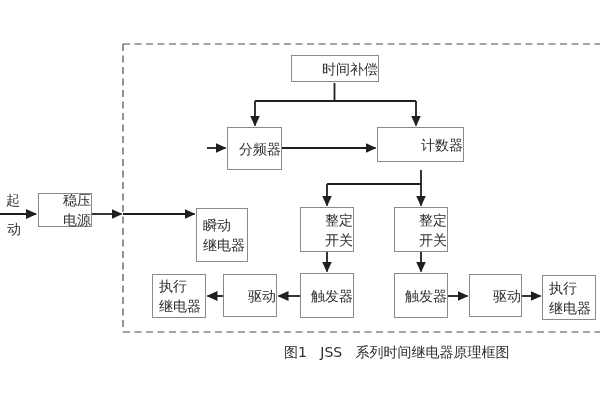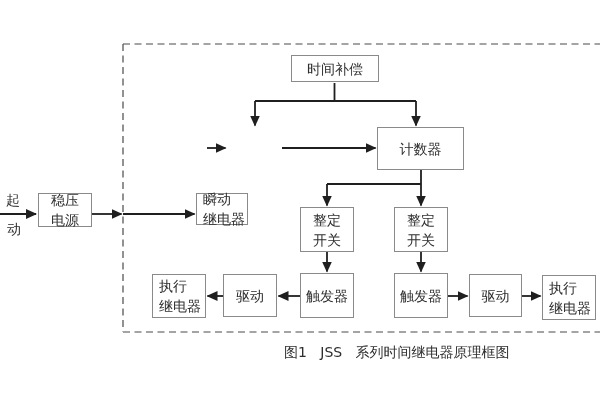--- a/index.html
+++ b/index.html
@@ -37,21 +37,21 @@
     position:absolute;
     box-sizing:border-box;
     border:1px solid var(--box-border);
     background:var(--background);
     color:var(--text);
     font-size:14px;
     line-height:20px;
     display:flex;
     flex-direction:column;
     justify-content:center;
-    align-items:center;
+    align-items:flex-end;
     white-space:nowrap;
   }
   .box.la{align-items:flex-start;padding-left:6px;}
   .side-label{
     position:absolute;
     color:var(--text);
     font-size:14px;
     line-height:14px;
   }
   .caption{
@@ -111,22 +111,25 @@
   </svg>
 
   <span class="side-label" style="left:6px;top:193px">起</span>
   <span class="side-label" style="left:7px;top:222px">动</span>
 
   <div class="box" style="left:291px;top:55px;width:88px;height:27px">
     <span>时间补偿</span>
   </div>
 
 
+  <div class="box" style="left:227px;top:127px;width:55px;height:43px">
+    <span>分频器</span>
+  </div>
 
-  <div class="box" style="left:377px;top:127px;width:87px;height:43px">
+  <div class="box" style="left:377px;top:127px;width:87px;height:35px">
     <span>计数器</span>
   </div>
 
   <div class="box" style="left:300px;top:207px;width:54px;height:45px">
     <span>整定</span>
     <span>开关</span>
   </div>
 
   <div class="box" style="left:394px;top:207px;width:54px;height:45px">
     <span>整定</span>
@@ -152,21 +155,21 @@
   <div class="box la" style="left:152px;top:274px;width:54px;height:44px">
     <span>执行</span>
     <span>继电器</span>
   </div>
 
   <div class="box la" style="left:542px;top:275px;width:54px;height:45px">
     <span>执行</span>
     <span>继电器</span>
   </div>
 
-  <div class="box la" style="left:196px;top:193px;width:52px;height:32px">
+  <div class="box la" style="left:196px;top:208px;width:52px;height:54px">
     <span>瞬动</span>
     <span>继电器</span>
   </div>
 
   <div class="box" style="left:38px;top:193px;width:54px;height:34px">
     <span>稳压</span>
     <span>电源</span>
   </div>
 
   <div class="caption">图1   JSS   系列时间继电器原理框图</div>

